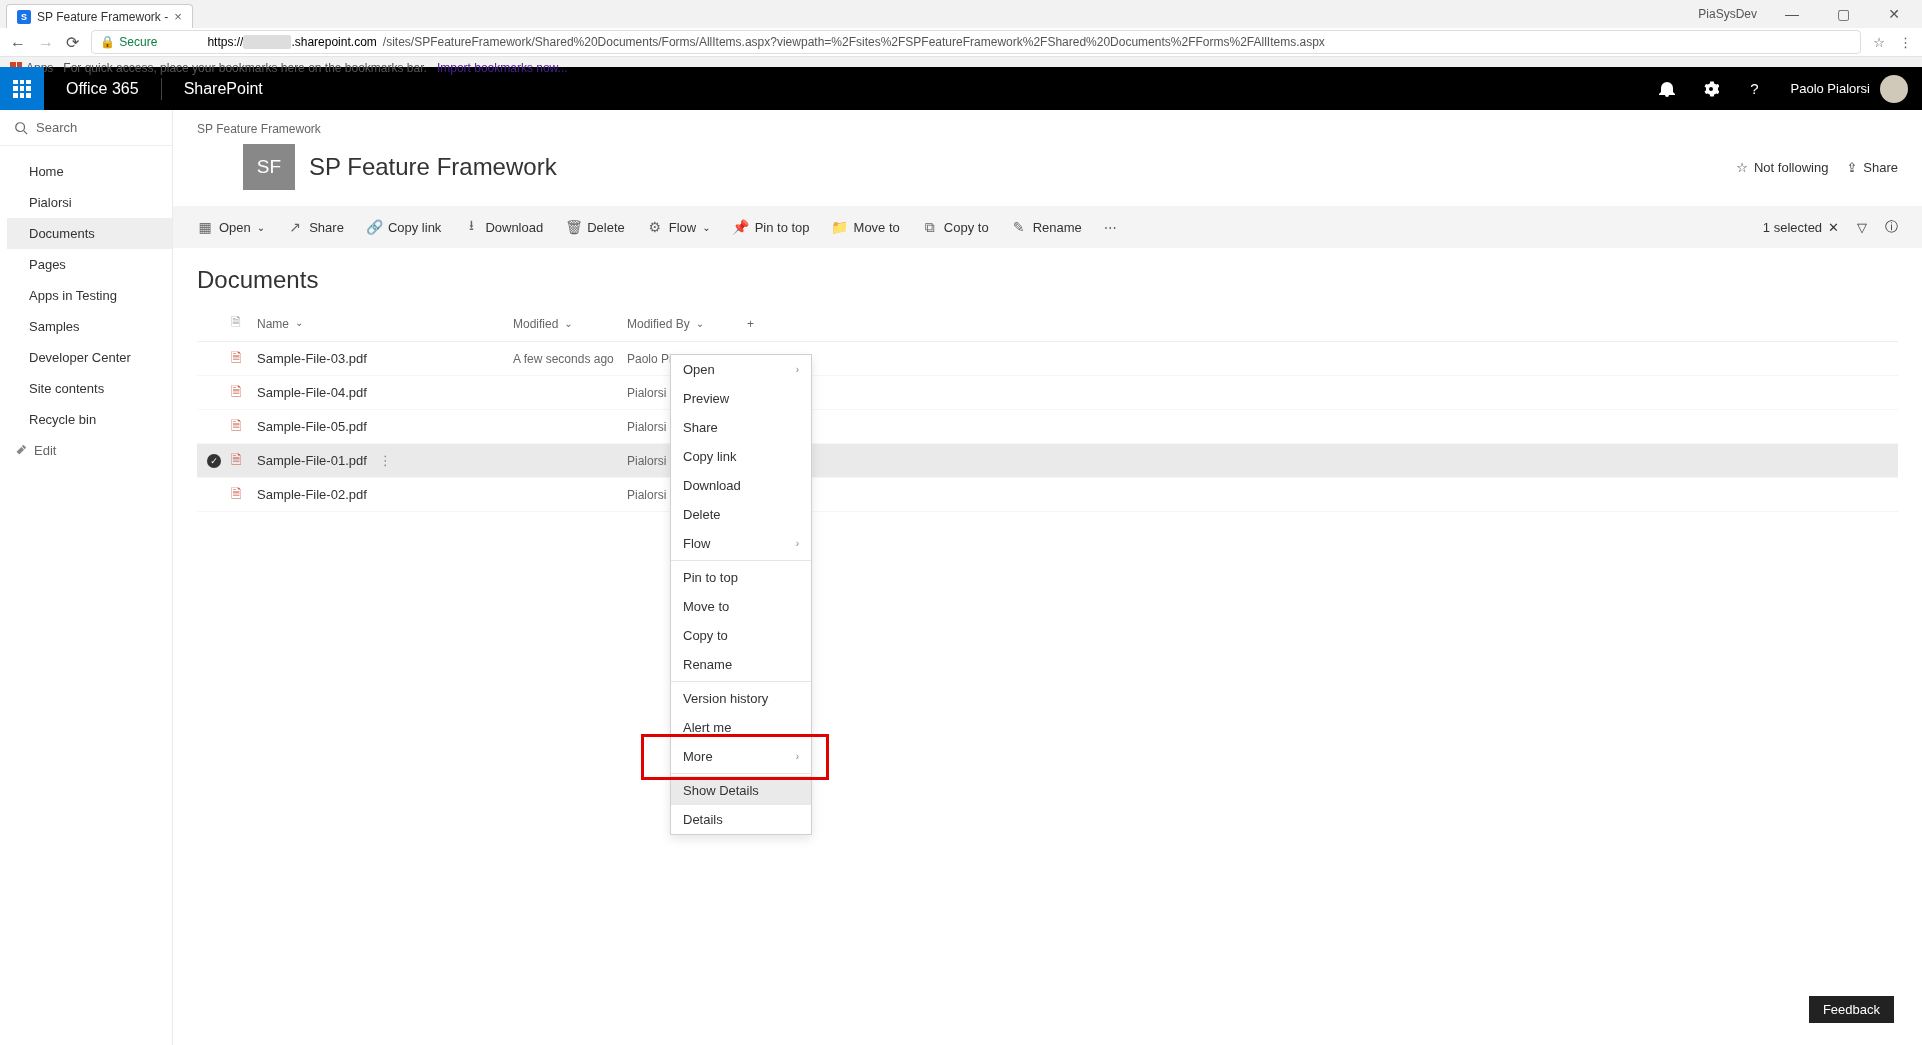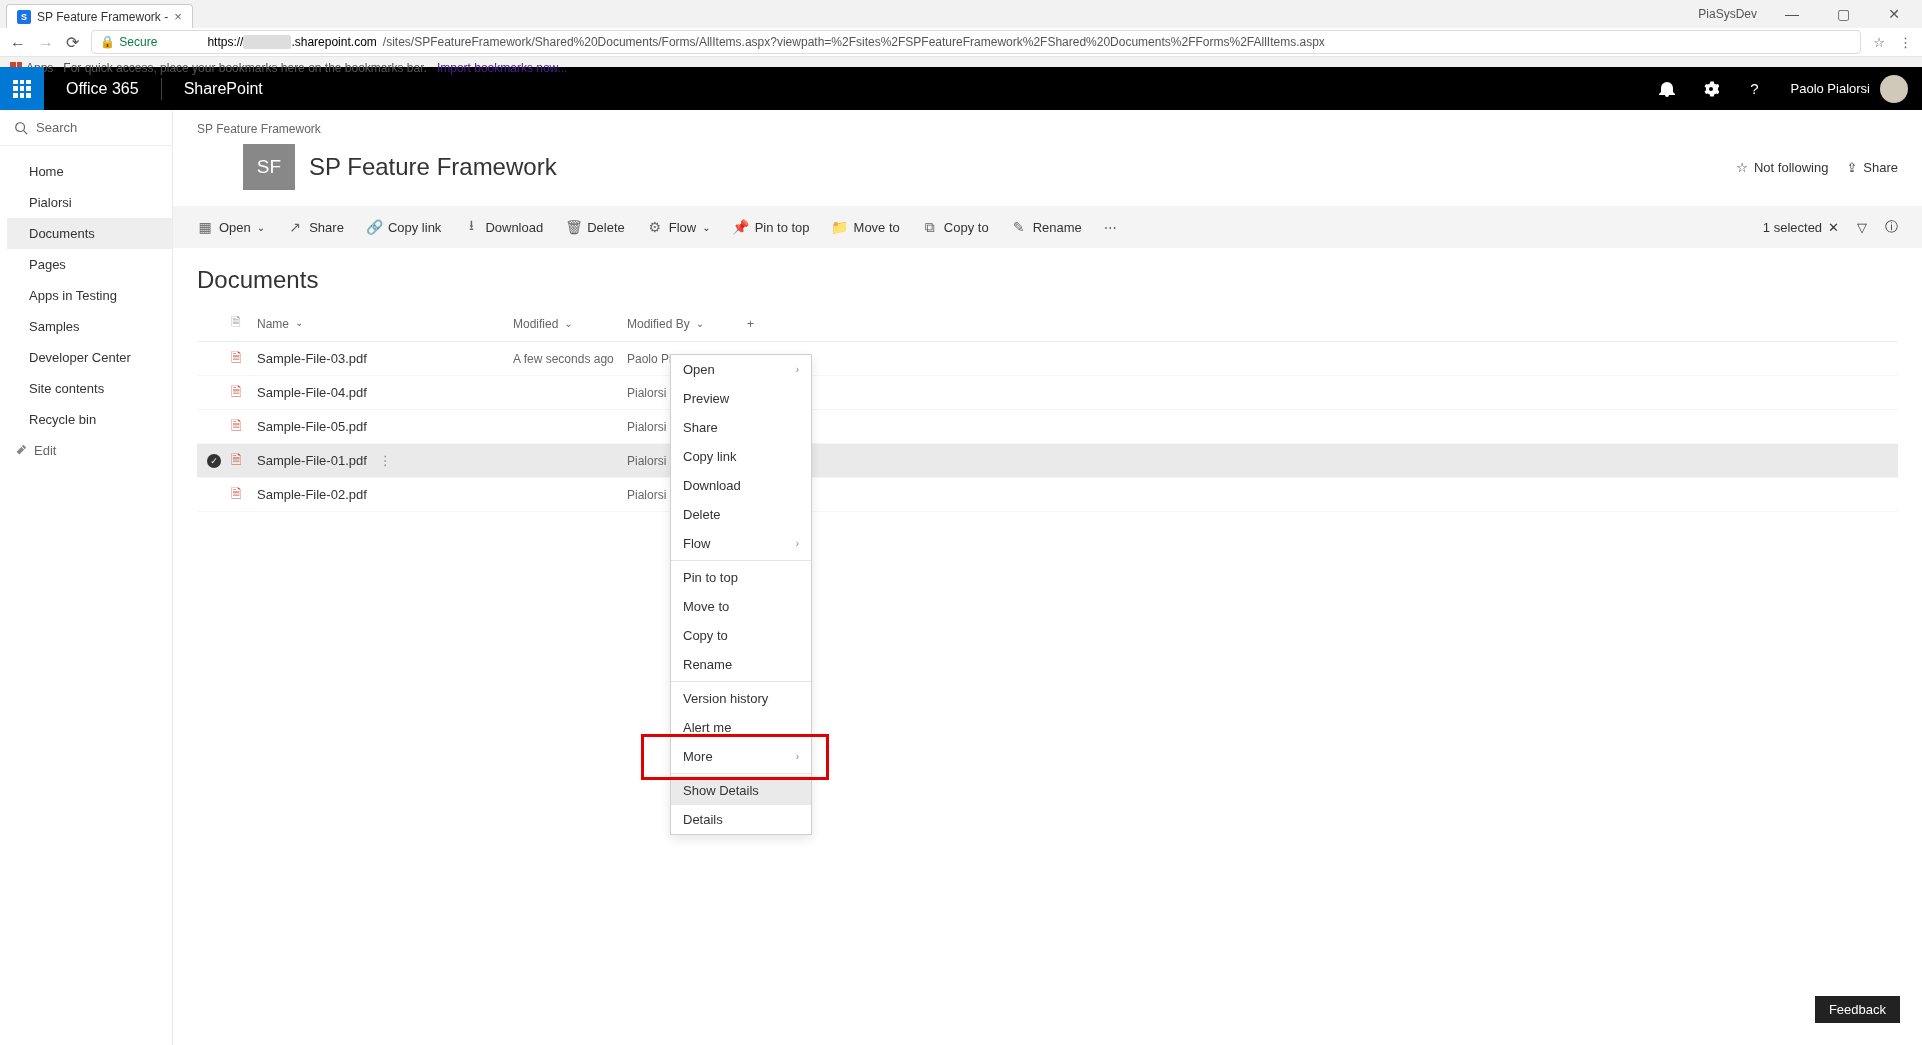--- a/index.html
+++ b/index.html
@@ -90,21 +90,21 @@
 
 .ctx-menu { position: absolute; left: 497px; top: 244px; width: 142px; background: #fff; border: 1px solid #d0d0d0; box-shadow: 0 4px 10px rgba(0,0,0,0.1); z-index: 100; font-size: 13px; }
 .ctx-item { padding: 7px 12px; display: flex; justify-content: space-between; align-items: center; cursor: pointer; }
 .ctx-item.highlighted { background: #eaeaea; }
 .ctx-sep { border-top: 1px solid #e5e5e5; margin: 2px 0; }
 .ctx-chev { color: #888; font-size: 10px; }
 
 .red-highlight { position: absolute; left: 468px; top: 624px; width: 188px; height: 46px; border: 3px solid #e00000; z-index: 200; pointer-events: none; }
 
 
-.feedback { position: fixed; right: 22px; bottom: 22px; background: #222; color: #fff; padding: 6px 14px; font-size: 13px; cursor: pointer; }
+.feedback { position: fixed; right: 28px; bottom: 22px; background: #222; color: #fff; padding: 6px 14px; font-size: 13px; cursor: pointer; }
 
 .chev-down { font-size: 10px; }
 svg { display: block; }
 </style>
 </head>
 <body>
 
 <div class="browser-chrome">
   <div class="tab-strip">
     <div class="tab">

